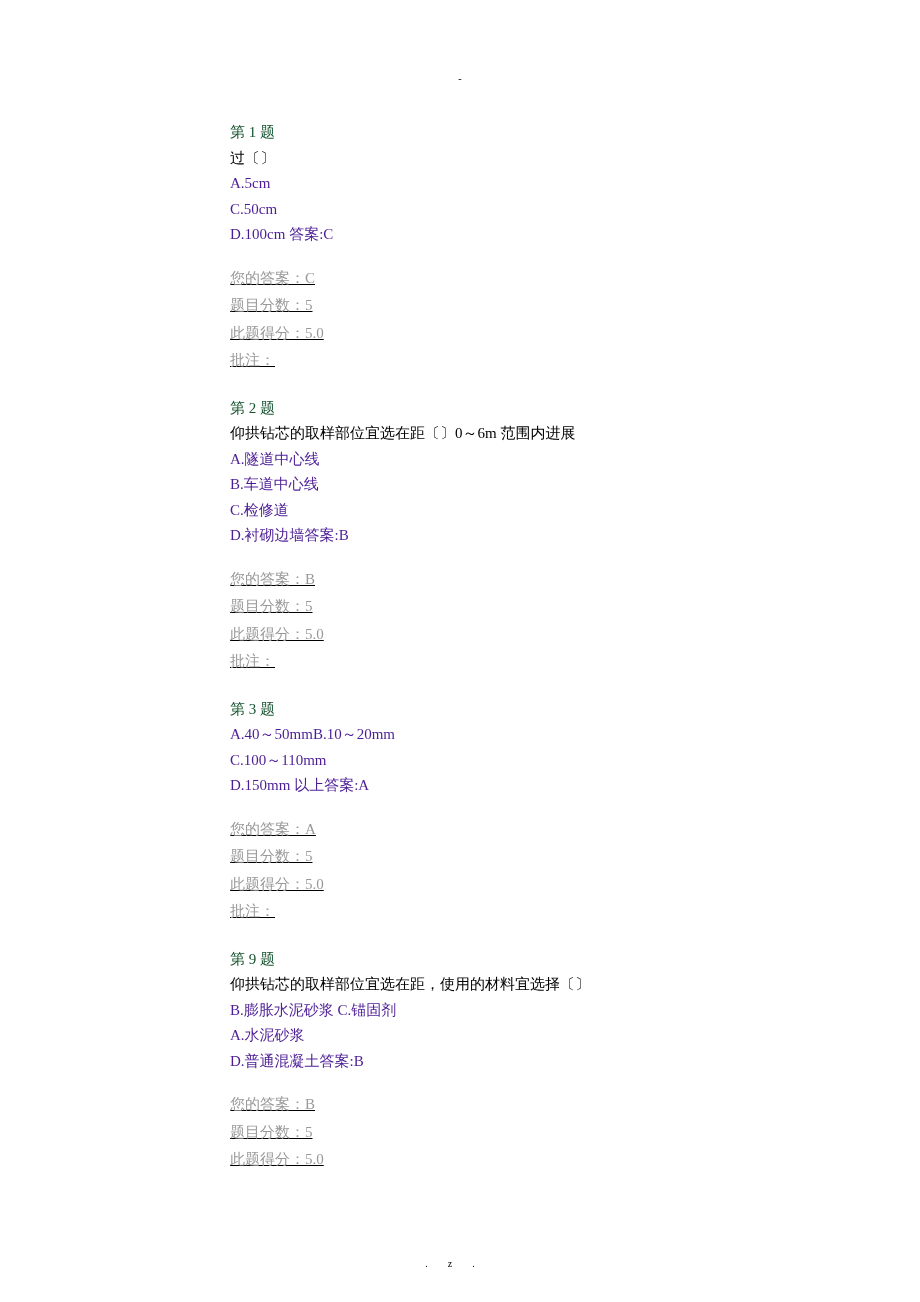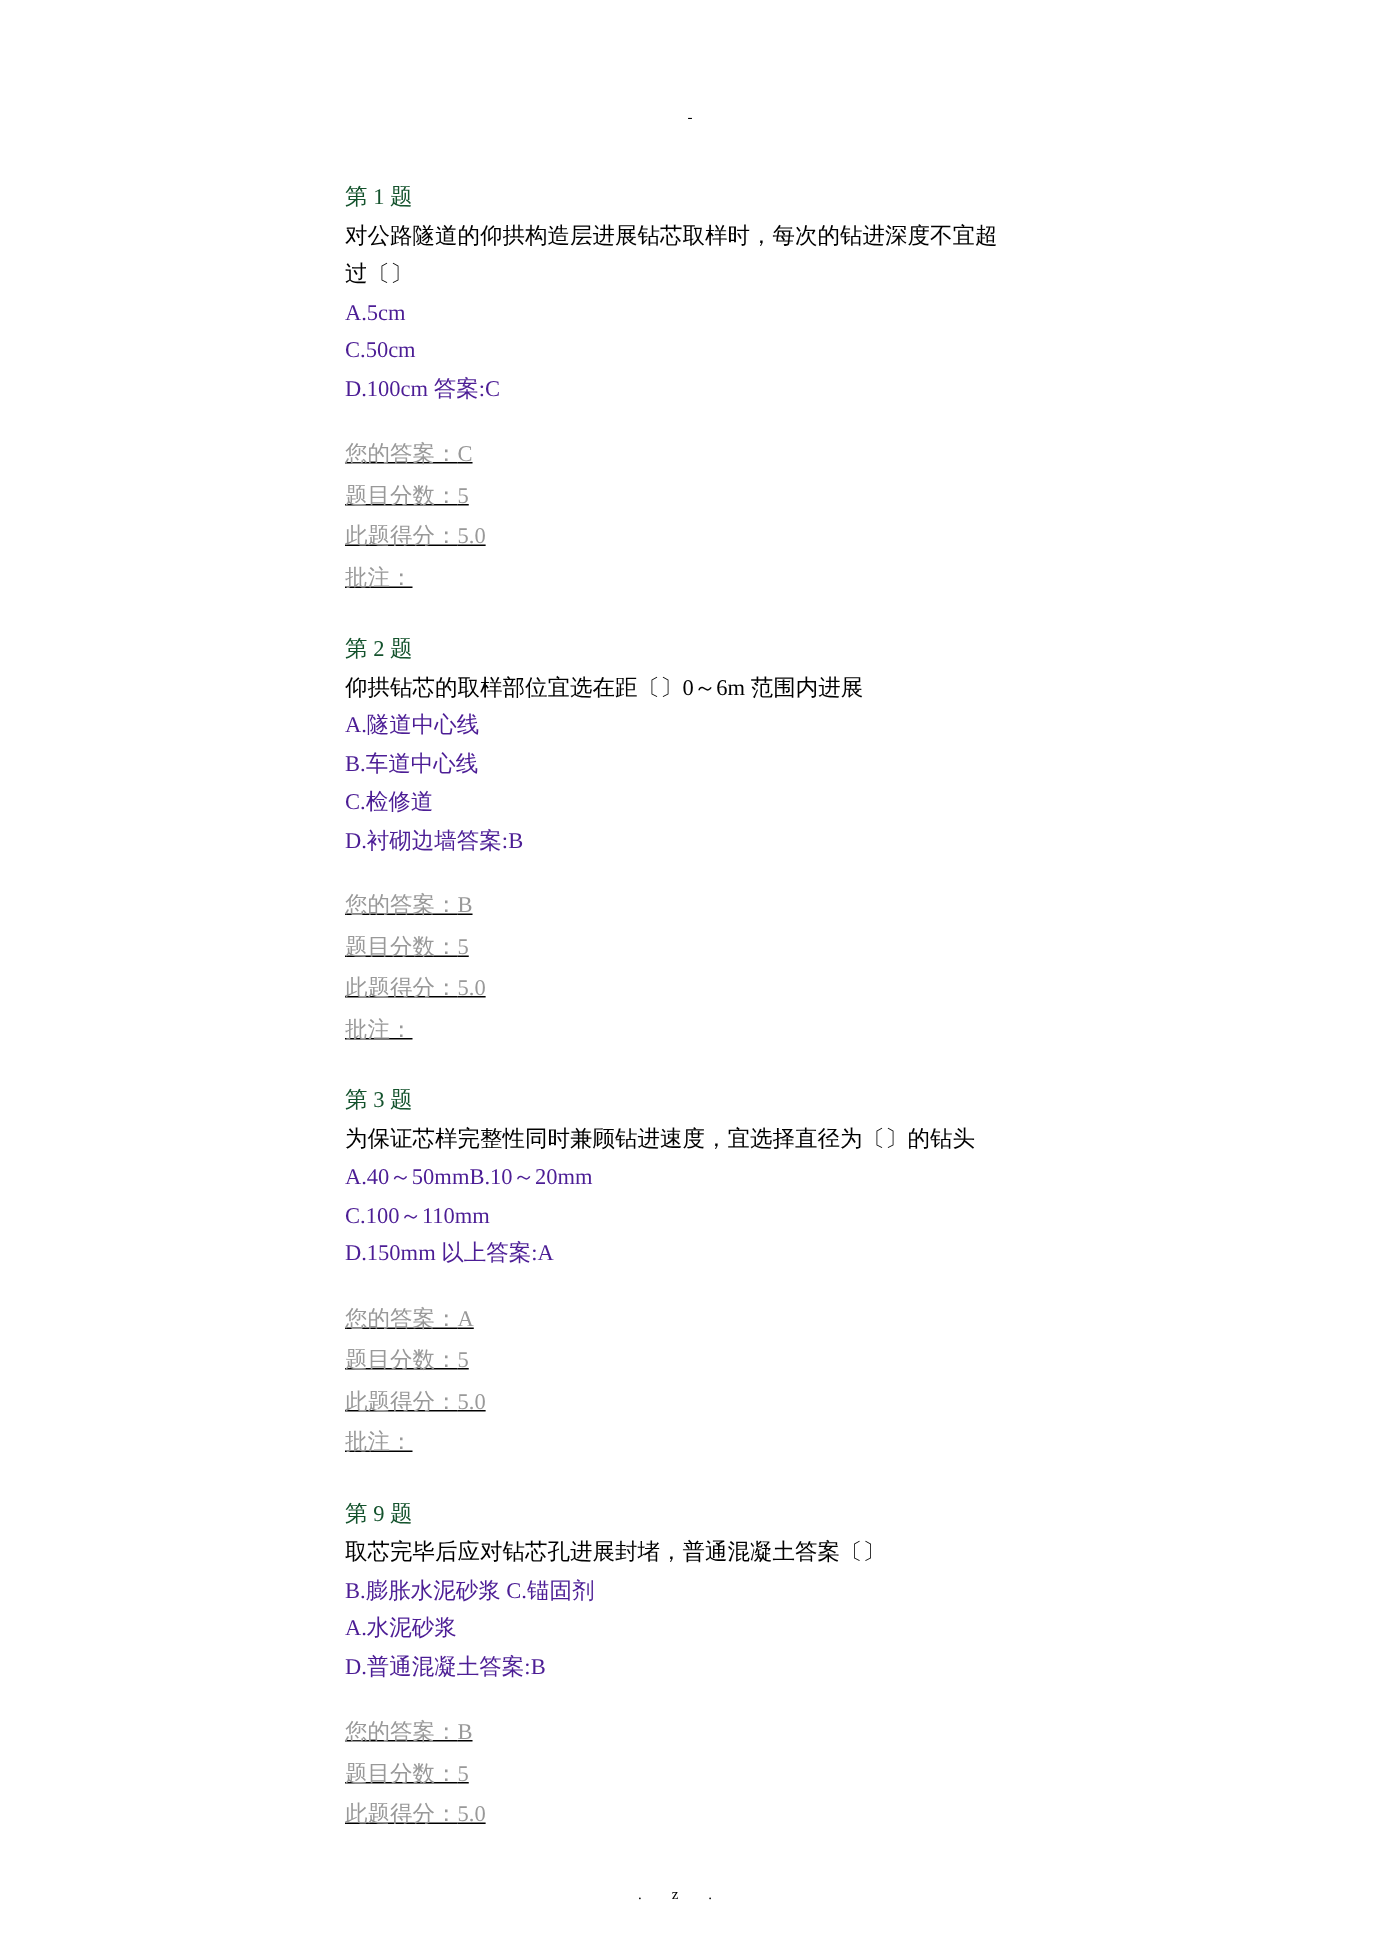--- a/index.html
+++ b/index.html
@@ -64,21 +64,20 @@
 <body>
 
 <div class="page">
 
   <div class="header-mark">-</div>
 
   <div class="content">
 
     <div class="question">
       <div class="q-title">第 1 题</div>
-      <div class="q-text">对公路隧道的仰拱构造层进展钻芯取样时，每次的钻进深度不宜超</div>
       <div class="q-text">过〔〕</div>
       <div class="q-option">A.5cm</div>
       <div class="q-option">C.50cm</div>
       <div class="q-option">D.100cm 答案:C</div>
       <div class="grayblock">
         <div class="gray-line"><span>您的答案：</span><span>C</span></div>
         <div class="gray-line"><span>题目分数：</span><span>5</span></div>
         <div class="gray-line"><span>此题得分：</span><span>5.0</span></div>
         <div class="gray-line"><span>批注：</span></div>
       </div>
@@ -94,35 +93,34 @@
       <div class="grayblock">
         <div class="gray-line"><span>您的答案：</span><span>B</span></div>
         <div class="gray-line"><span>题目分数：</span><span>5</span></div>
         <div class="gray-line"><span>此题得分：</span><span>5.0</span></div>
         <div class="gray-line"><span>批注：</span></div>
       </div>
     </div>
 
     <div class="question">
       <div class="q-title">第 3 题</div>
-      <div class="q-text">为保证芯样完整性同时兼顾钻进速度，宜选择直径为〔〕的钻头</div>
       <div class="q-option">A.40～50mmB.10～20mm</div>
       <div class="q-option">C.100～110mm</div>
       <div class="q-option">D.150mm 以上答案:A</div>
       <div class="grayblock">
         <div class="gray-line"><span>您的答案：</span><span>A</span></div>
         <div class="gray-line"><span>题目分数：</span><span>5</span></div>
         <div class="gray-line"><span>此题得分：</span><span>5.0</span></div>
         <div class="gray-line"><span>批注：</span></div>
       </div>
     </div>
 
     <div class="question">
       <div class="q-title">第 9 题</div>
-      <div class="q-text">取芯完毕后应对钻芯孔进展封堵，普通混凝土答案〔〕</div>
+      <div class="q-text">仰拱钻芯的取样部位宜选在距，使用的材料宜选择〔〕</div>
       <div class="q-option">B.膨胀水泥砂浆 C.锚固剂</div>
       <div class="q-option">A.水泥砂浆</div>
       <div class="q-option">D.普通混凝土答案:B</div>
       <div class="grayblock">
         <div class="gray-line"><span>您的答案：</span><span>B</span></div>
         <div class="gray-line"><span>题目分数：</span><span>5</span></div>
         <div class="gray-line"><span>此题得分：</span><span>5.0</span></div>
       </div>
     </div>
 

